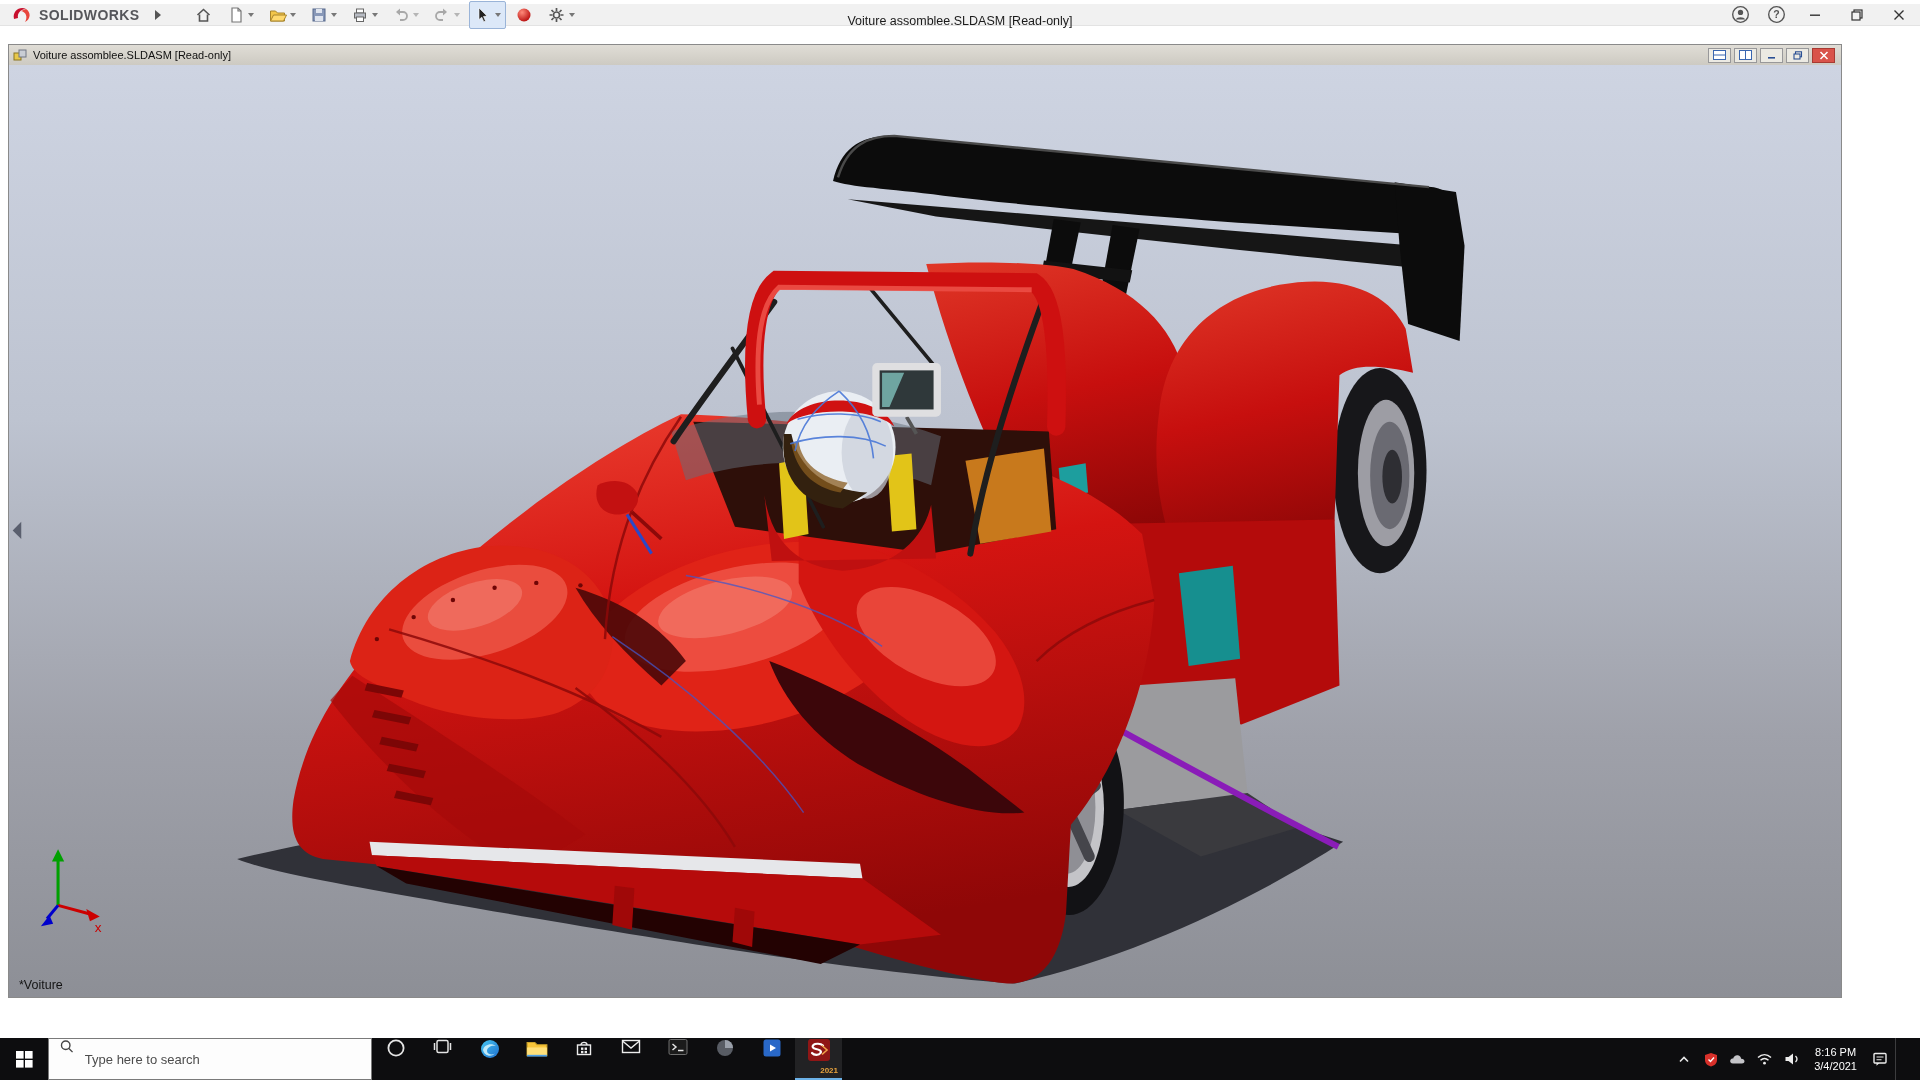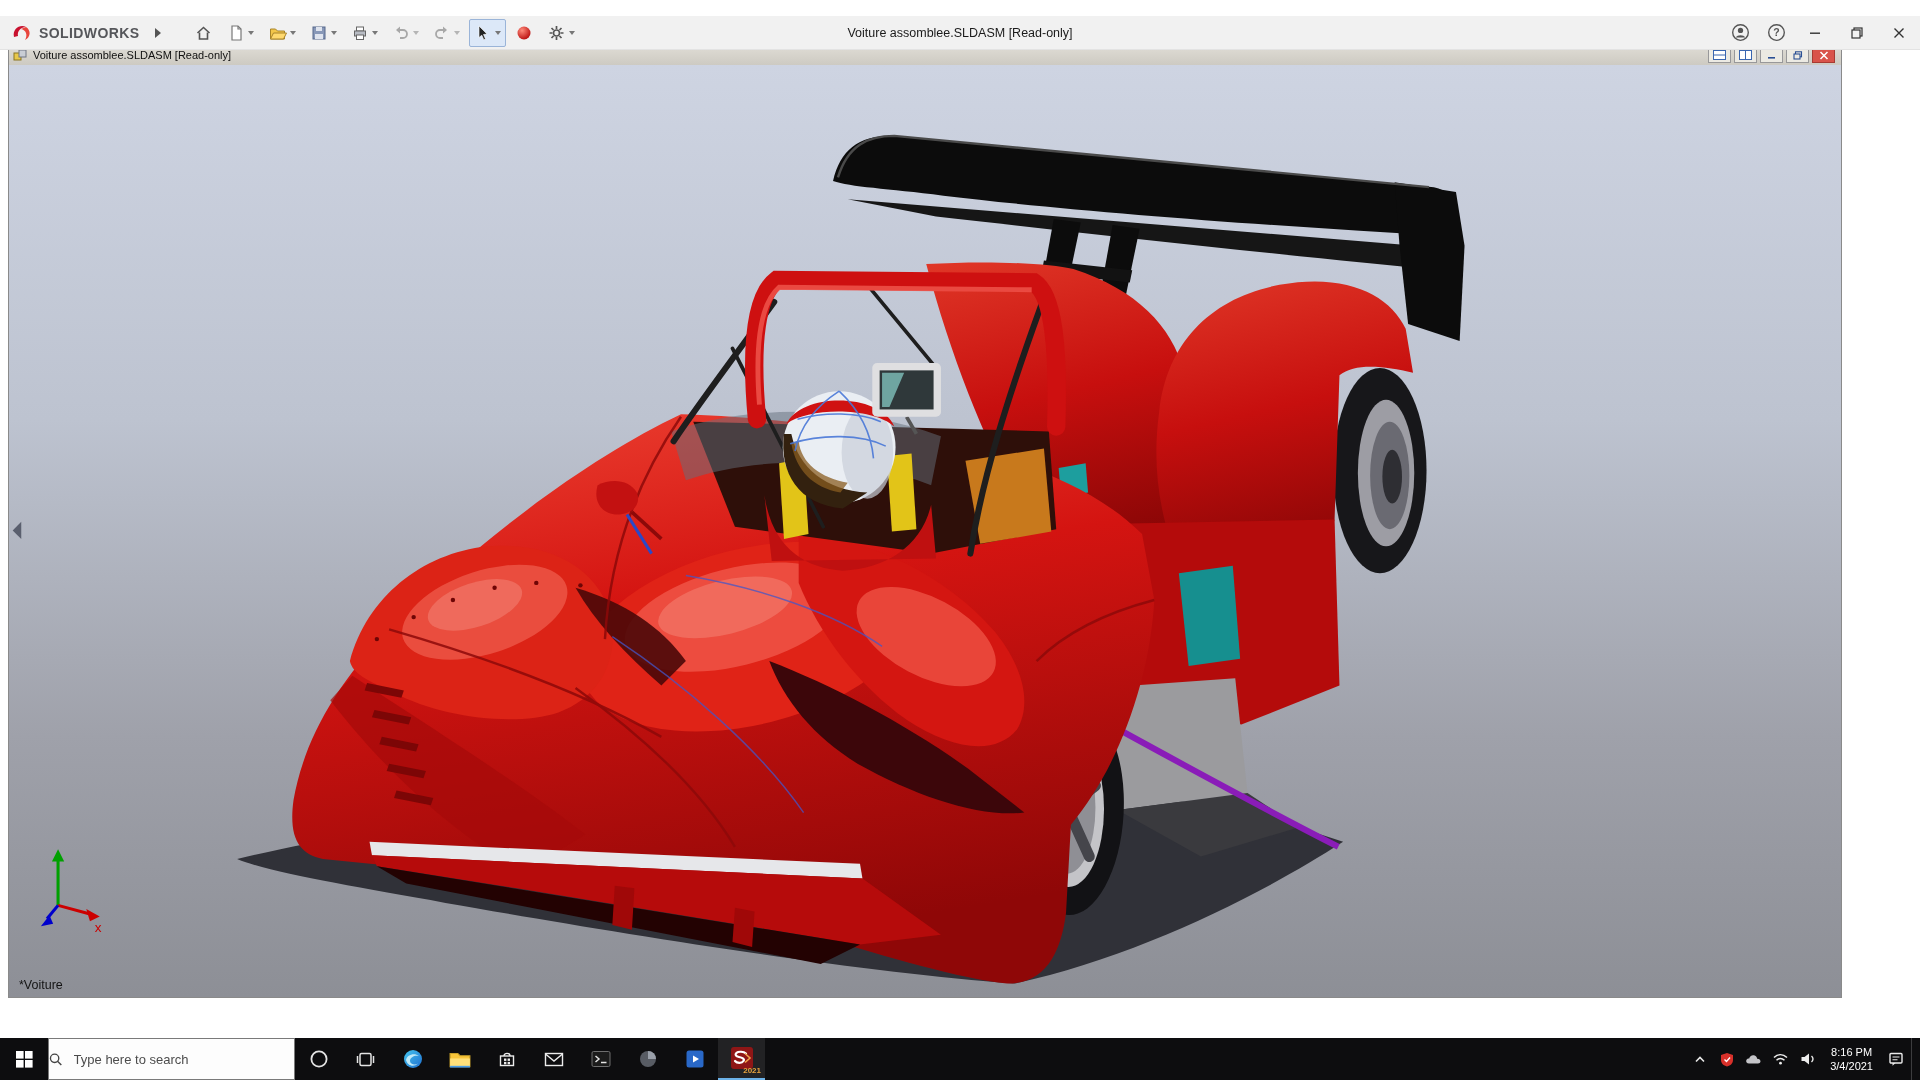--- a/index.html
+++ b/index.html
@@ -1,21 +1,21 @@
 <!DOCTYPE html>
 <html><head>
 <meta charset="utf-8">
 <title>SolidWorks</title>
 <style>
   * { box-sizing: border-box; }
   html,body { margin:0; padding:0; background:#222; }
   .app{position:relative;width:1920px;height:1080px;background:#ffffff;font-family:"Liberation Sans",sans-serif;overflow:hidden}
 
   
-  .titlebar{position:absolute;top:16px;left:0;right:0;height:34px;background:#f1f1f1;display:flex;align-items:center;border-bottom:1px solid #e3e3e3;z-index:30}
+  .titlebar{position:absolute;top:4px;left:0;right:0;height:22px;background:#f1f1f1;display:flex;align-items:center;border-bottom:1px solid #e3e3e3;z-index:30}
   .logo{display:flex;align-items:center;gap:5px;padding:0 6px 0 10px}
   .brand{font-size:14px;font-weight:bold;color:#55565a;letter-spacing:.4px}
   .flyout{margin-left:8px;display:flex;align-items:center}
   .tb-group{display:flex;align-items:center;gap:4px;margin-left:26px}
   .tb-btn{display:flex;align-items:center;height:28px;padding:0 4px;border:1px solid transparent;border-radius:2px}
   .tb-btn.pressed{border:1px solid #9ab4d8;background:#dce8f8}
   .caret{width:0;height:0;border-left:3.5px solid transparent;border-right:3.5px solid transparent;border-top:4px solid #777;margin-left:3px}
   .caret.dim{border-top-color:#b5b5b5}
   .app-title{position:absolute;left:50%;top:0;transform:translateX(-50%);height:34px;display:flex;align-items:center;font-size:12.5px;color:#1b1b1b;white-space:nowrap}
   .tb-right{margin-left:auto;display:flex;align-items:center;height:34px}
@@ -28,27 +28,27 @@
   .doc-controls{margin-left:auto;display:flex;gap:3px;align-items:center;padding-right:2px}
   .doc-btn{width:23px;height:15px;background:#eceae3;border:1px solid #98989a;display:flex;align-items:center;justify-content:center}
   .doc-btn.close{background:#d9534a;border-color:#a83a32}
   .viewport{position:absolute;left:0;top:20px;right:0;bottom:0;background:linear-gradient(180deg,#ced4e2 0%,#bdc3d0 38%,#9fa1aa 72%,#8d8f96 100%);overflow:hidden}
   .car-svg{position:absolute;left:0;top:0;width:100%;height:100%}
   .view-label{position:absolute;left:10px;bottom:5px;font-size:12.5px;color:#141414}
 
   
   .taskbar{position:absolute;left:0;right:0;bottom:0;height:42px;background:#0d0d0f;display:flex;align-items:stretch;color:#fff;z-index:40}
   .tb-start{width:48px;display:flex;align-items:center;justify-content:center}
-  .search-box{width:247px;background:#fdfdfd;display:flex;align-items:center;gap:9px;padding:0 0;border:1px solid #7a7a7a}
+  .search-box{width:324px;background:#fdfdfd;display:flex;gap:9px;padding:0 11px;border:1px solid #7a7a7a}
   .search-box input{border:none;outline:none;background:transparent;font-size:13px;color:#333;width:100%;font-family:inherit}
   .search-box input::placeholder{color:#4c4c4c}
-  .tb-icon-btn{width:47px;display:flex;align-items:center;justify-content:center;position:relative}
+  .tb-icon-btn{width:47px;display:flex;justify-content:center;position:relative}
   .tb-icon-btn.active{background:rgba(255,255,255,.09);border-bottom:2px solid #6cb2e8}
   .sw-badge{position:absolute;right:4px;bottom:3px;font-size:8px;font-weight:bold;color:#e8a33d}
-  .tray{margin-left:auto;display:flex;align-items:center;gap:4px;padding-right:2px}
+  .tray{margin-left:auto;display:flex;align-items:center;gap:4px;padding-right:18px}
   .tray-icon{width:23px;display:flex;justify-content:center;align-items:center}
   .clock{text-align:center;font-size:11px;line-height:1.3;padding:0 7px;white-space:nowrap}
   .show-desktop{width:7px;border-left:1px solid #3c3c3e;height:100%}
 </style>
 </head>
 <body>
 
 <div class="app">
 
   <div class="titlebar">

